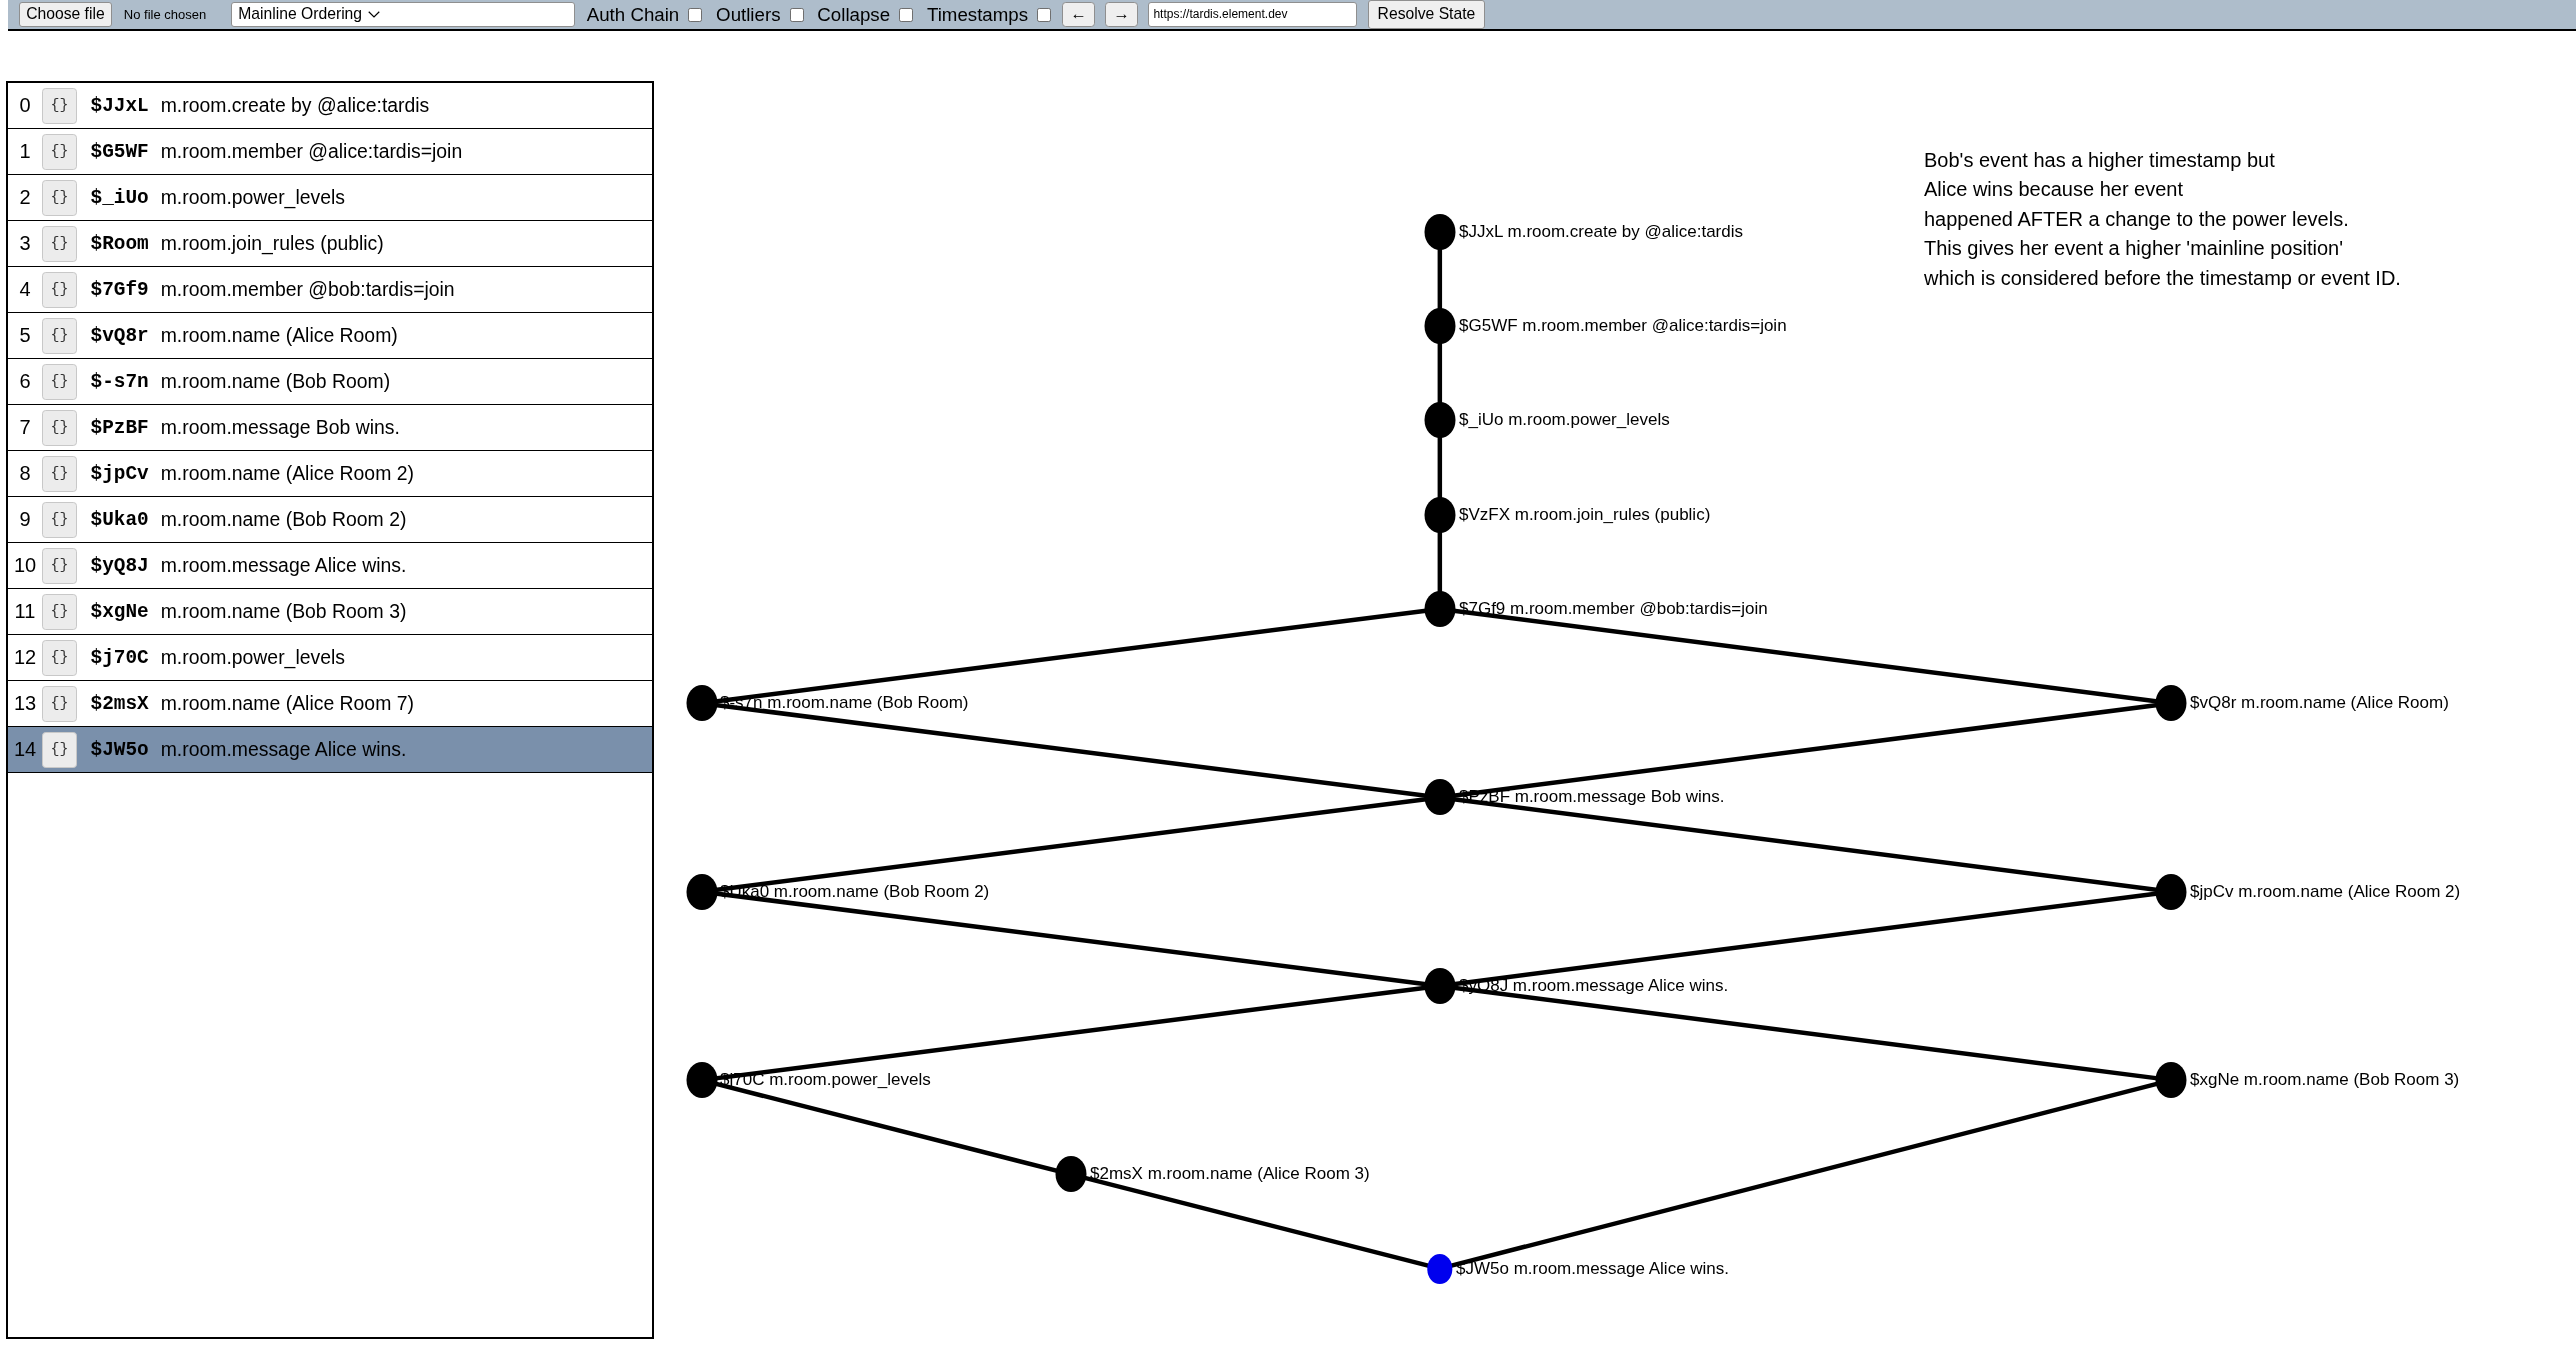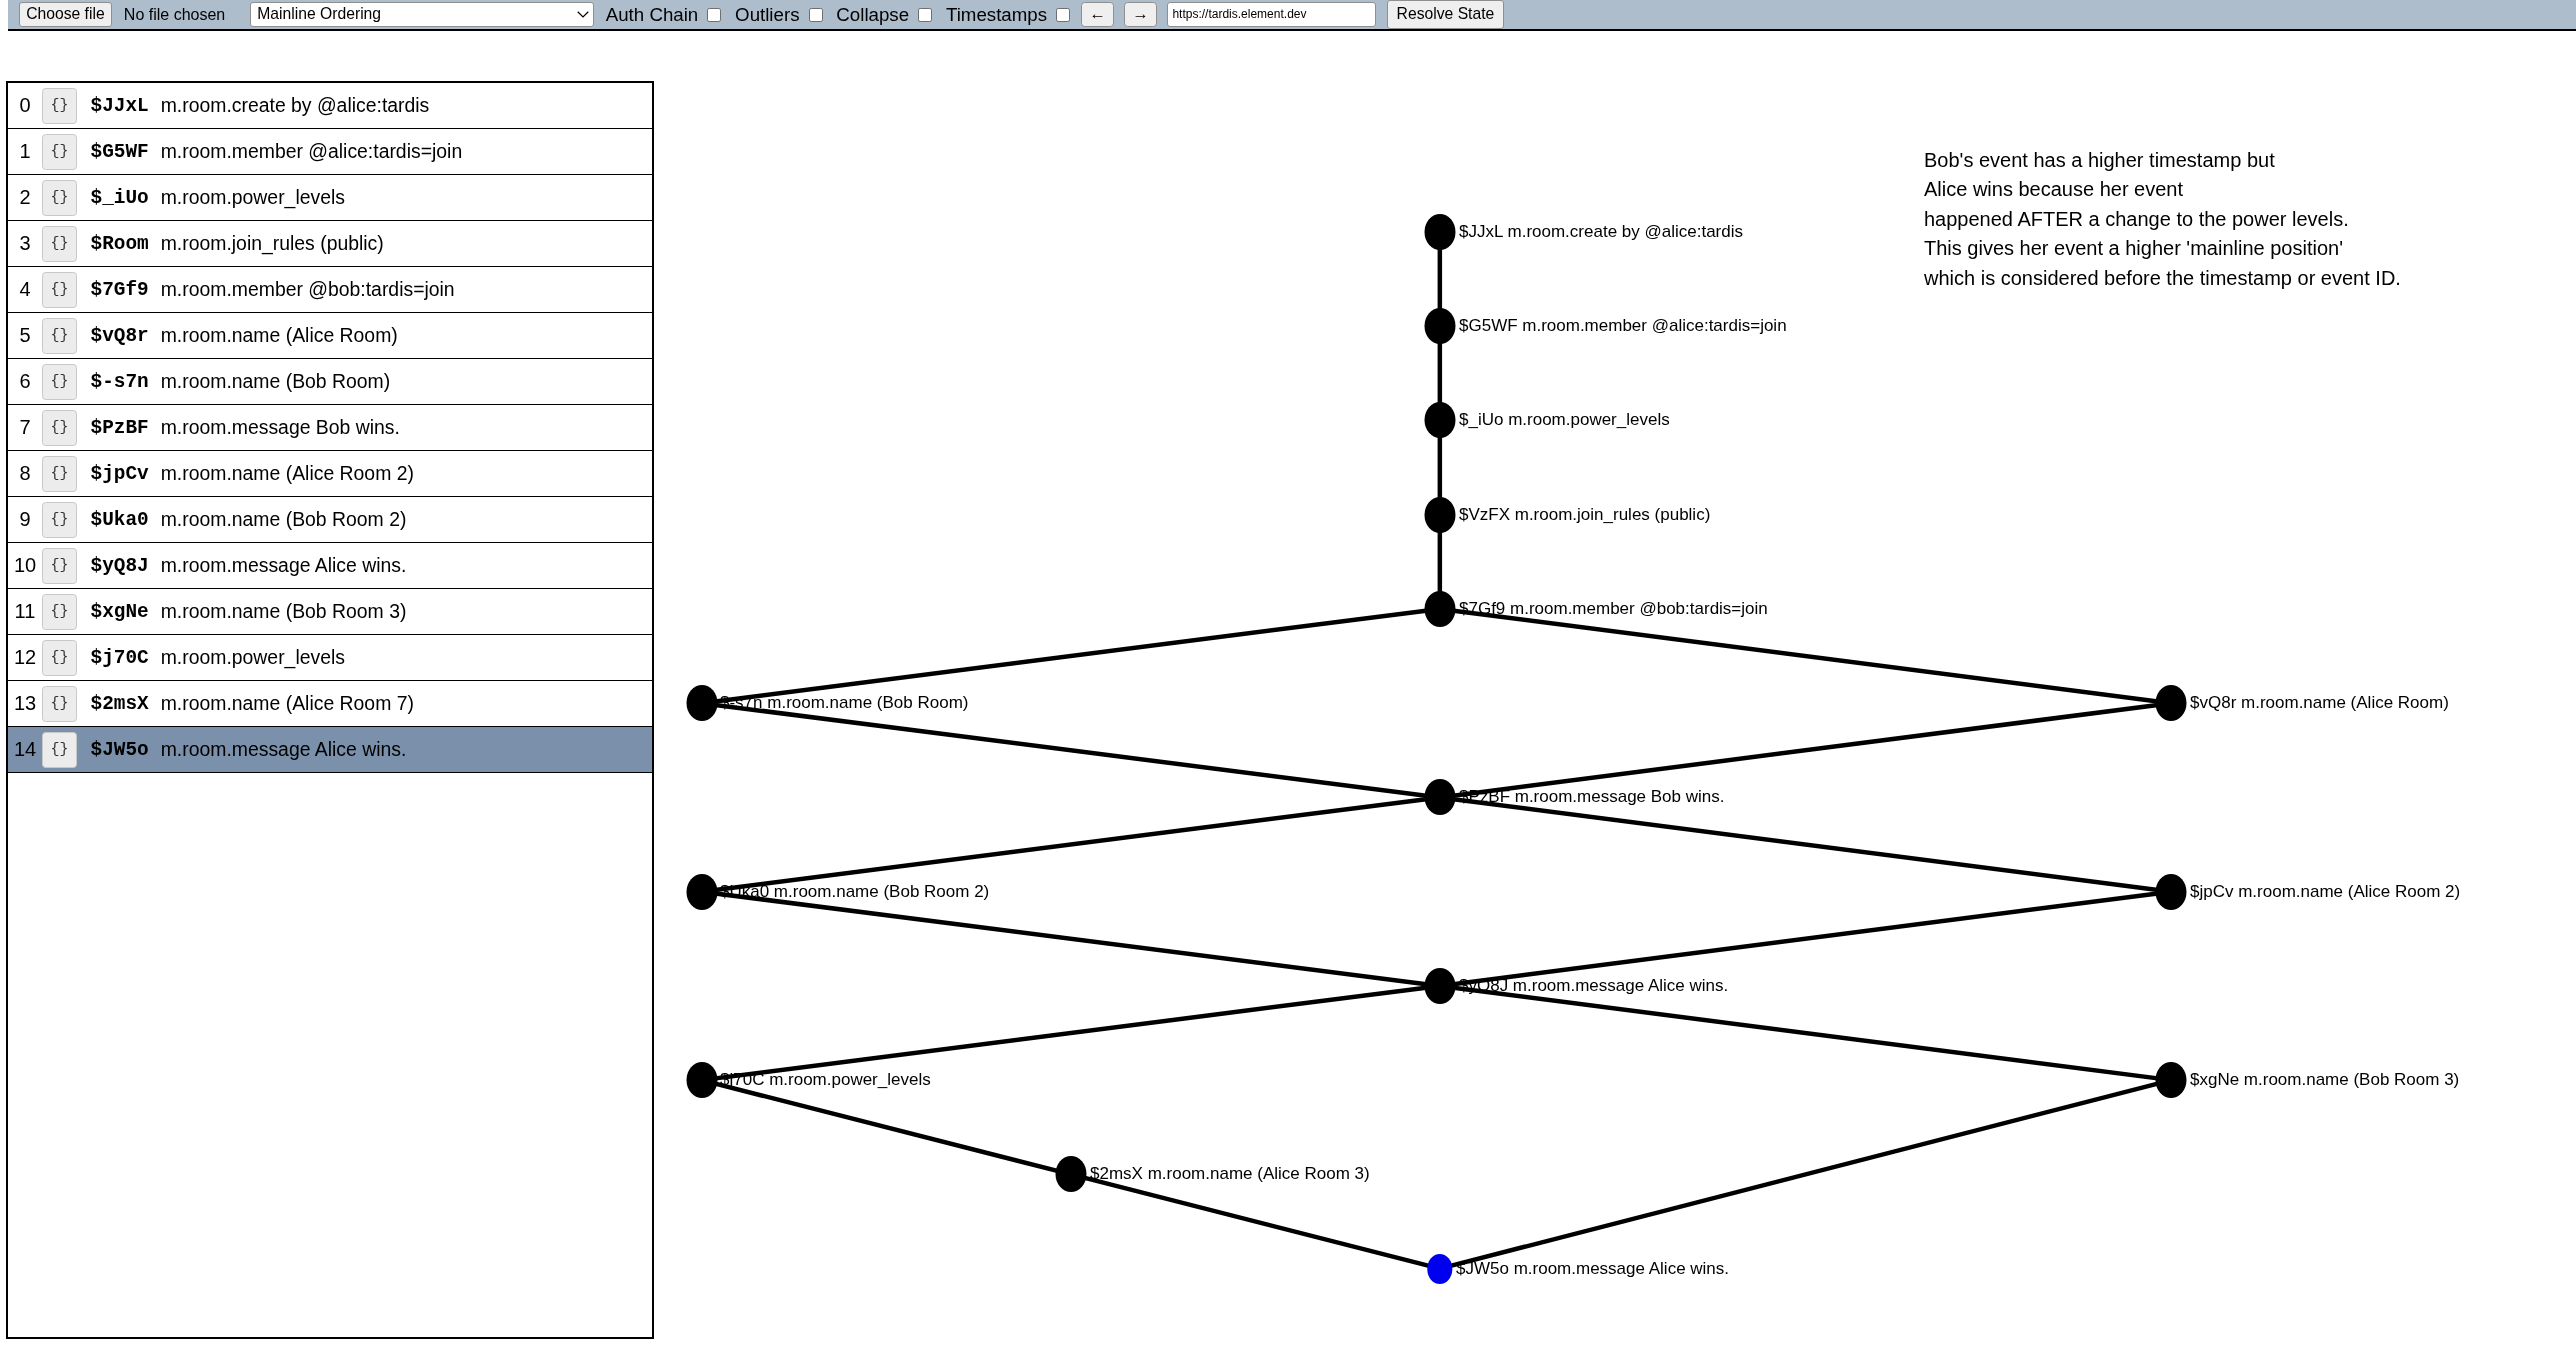--- a/index.html
+++ b/index.html
@@ -36,40 +36,39 @@
     font-size: 15.7px;
     line-height: 1;
     background: #efefef;
     border: 1.5px solid #8f8f8f;
     border-radius: 3px;
     padding: 3px 6.7px 3.7px 6.7px;
     color: #000;
     cursor: pointer;
   }
   .tb-filetext {
-    font-size: 16px;
+    font-size: 13px;
     color: #000;
     margin-left: 7.5px;
     margin-right: 21px;
   }
   .tb-select {
     font-family: "Liberation Sans", sans-serif;
     font-size: 15.7px;
     background: #ffffff;
     border: 1.5px solid #8f8f8f;
     border-radius: 3px;
     padding: 3px 4.5px 3.7px 6px;
     width: 344px;
     height: 25px;
     box-sizing: border-box;
     color: #000;
     position: relative;
     display: flex;
     align-items: center;
-    justify-content: space-between;
     cursor: pointer;
     margin-right: 4.5px;
   }
   .tb-select .chev {
     font-size: 12px;
     color: #000;
     margin-left: 6px;
   }
   .tb-label {
     font-size: 18.7px;

